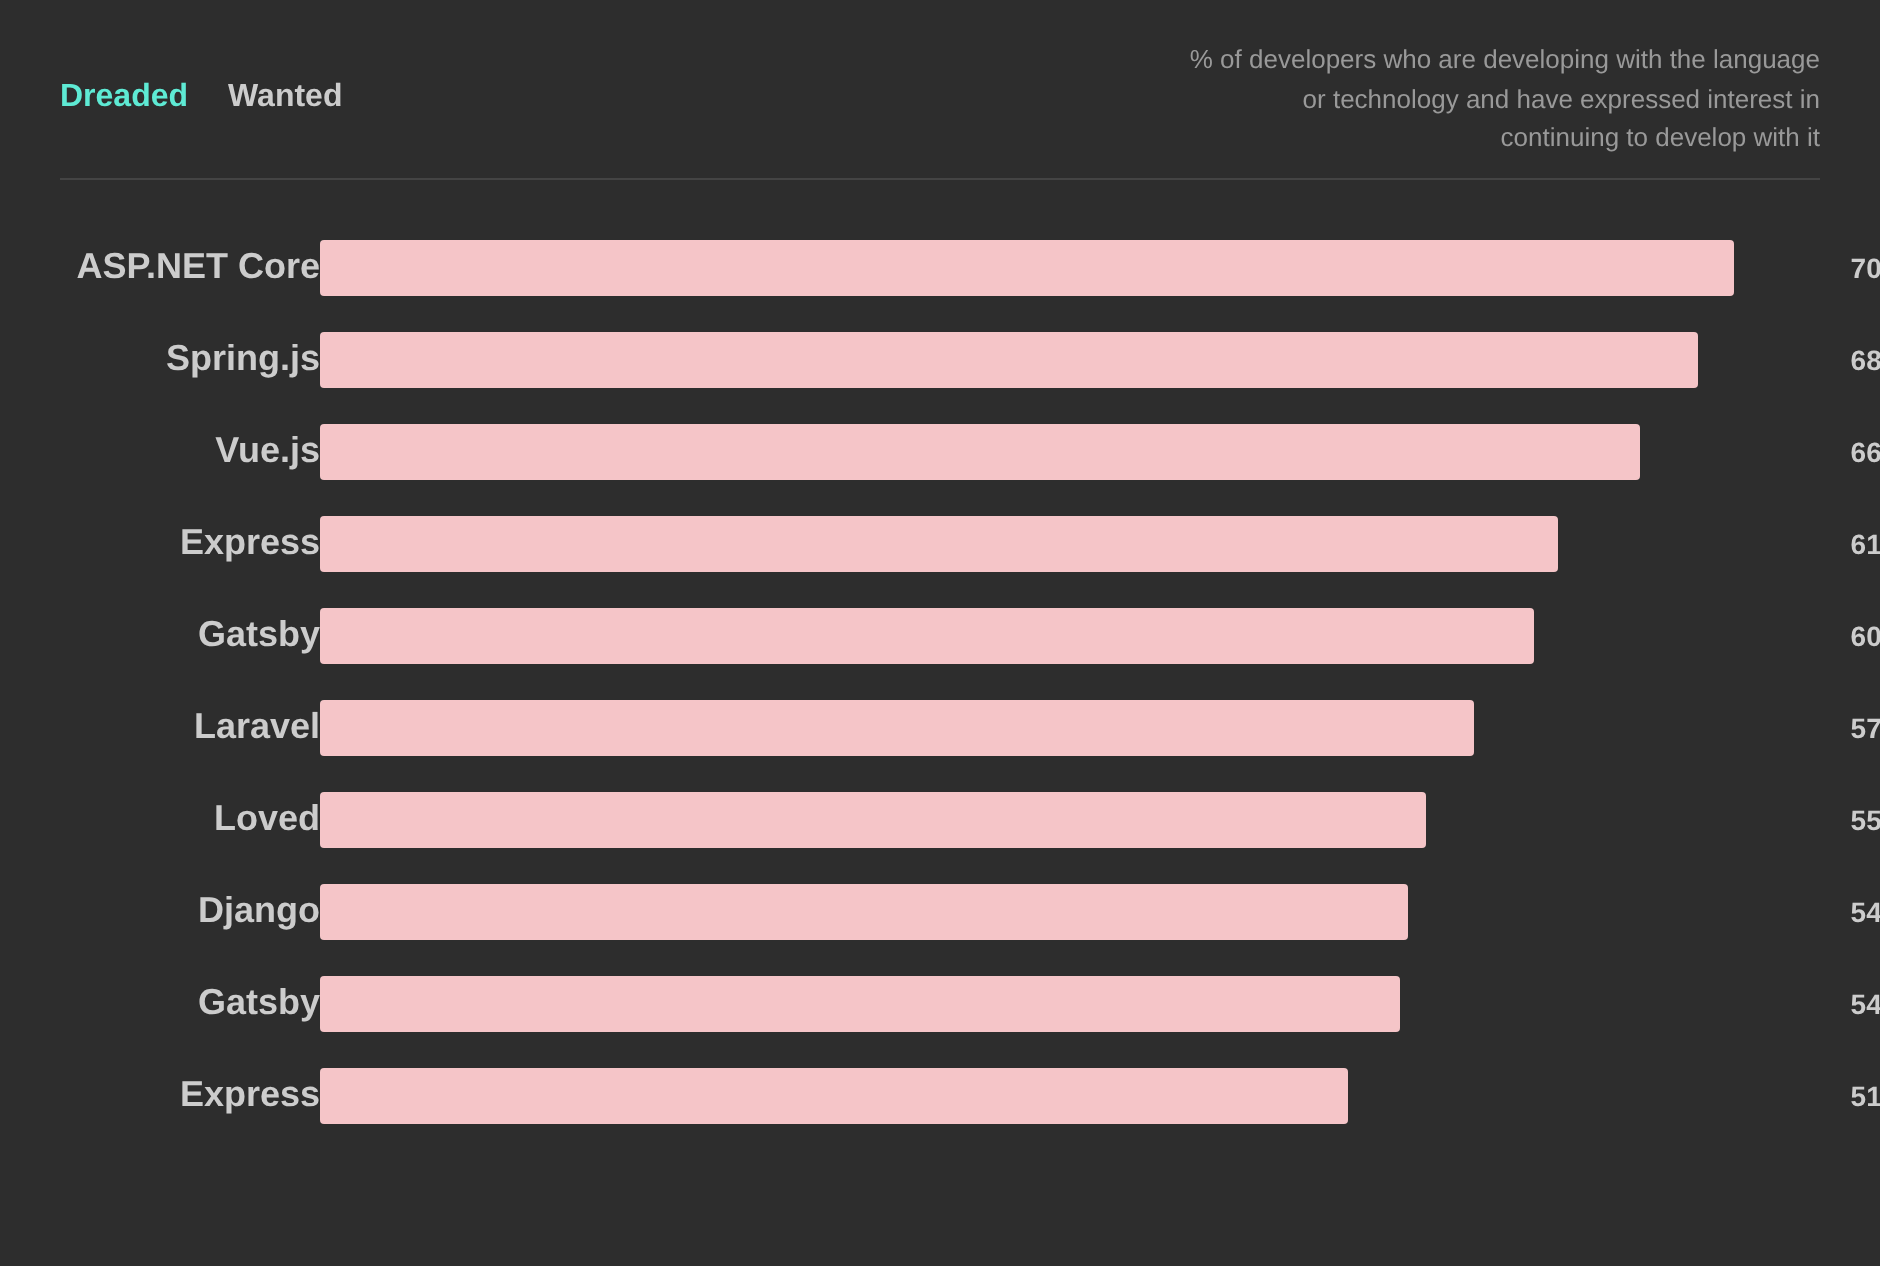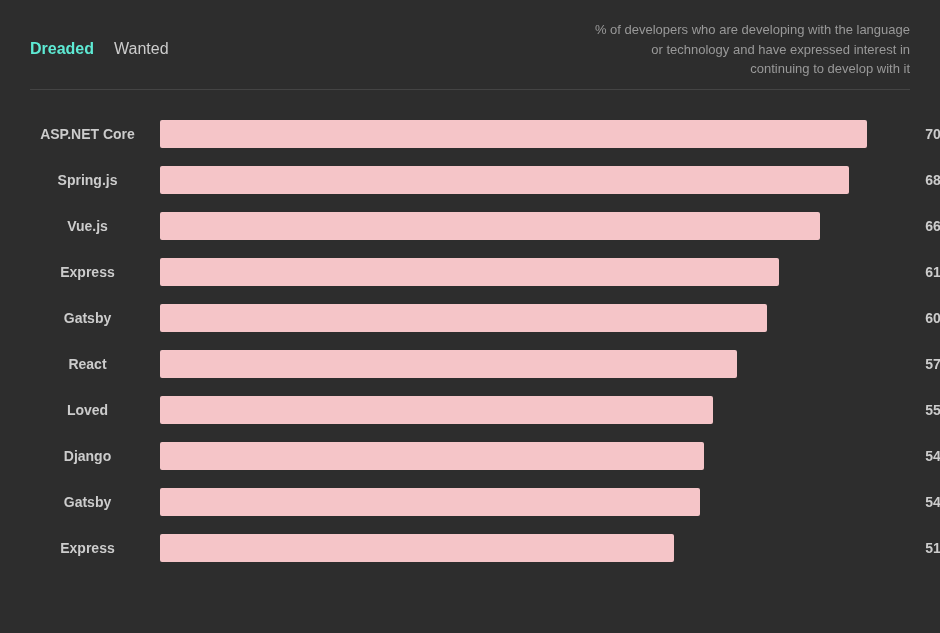--- a/index.html
+++ b/index.html
@@ -54,21 +54,21 @@
       font-size: 16px;
       font-weight: bold;
       cursor: pointer;
     }
 
     .tab-wanted {
       background: none;
       border: none;
       color: #ccc;
       font-size: 16px;
-      font-weight: normal;
+      font-weight: bold;
       cursor: pointer;
     }
 
     .description {
       text-align: right;
       color: #999;
       font-size: 13px;
       max-width: 320px;
       line-height: 1.5;
     }
@@ -84,25 +84,24 @@
     }
 
     .bar-row {
       display: flex;
       align-items: center;
       margin-bottom: 18px;
     }
 
     .bar-label {
       width: 130px;
-      text-align: center;
+      text-align: right;
       color: #ccc;
-      font-size: 14px;
-      font-weight: bold;
-      padding-right: 15px;
+      font-size: 18px;
+      font-weight: bold;
       flex-shrink: 0;
     }
 
     .bar-track {
       flex: 1;
       height: 28px;
       position: relative;
     }
 
     .bar-fill {
@@ -181,21 +180,21 @@
       <div class="bar-row">
       <div class="bar-label">Gatsby</div>
       <div class="bar-container">
         <div class="bar-track">
           <div class="bar-fill" style="width: 80.93333333333334%"></div>
           <span class="bar-value">60.7%</span>
         </div>
       </div>
     </div>
       <div class="bar-row">
-      <div class="bar-label">React</div>
+      <div class="bar-label">Laravel</div>
       <div class="bar-container">
         <div class="bar-track">
           <div class="bar-fill" style="width: 76.93333333333334%"></div>
           <span class="bar-value">57.7%</span>
         </div>
       </div>
     </div>
       <div class="bar-row">
       <div class="bar-label">Loved</div>
       <div class="bar-container">

